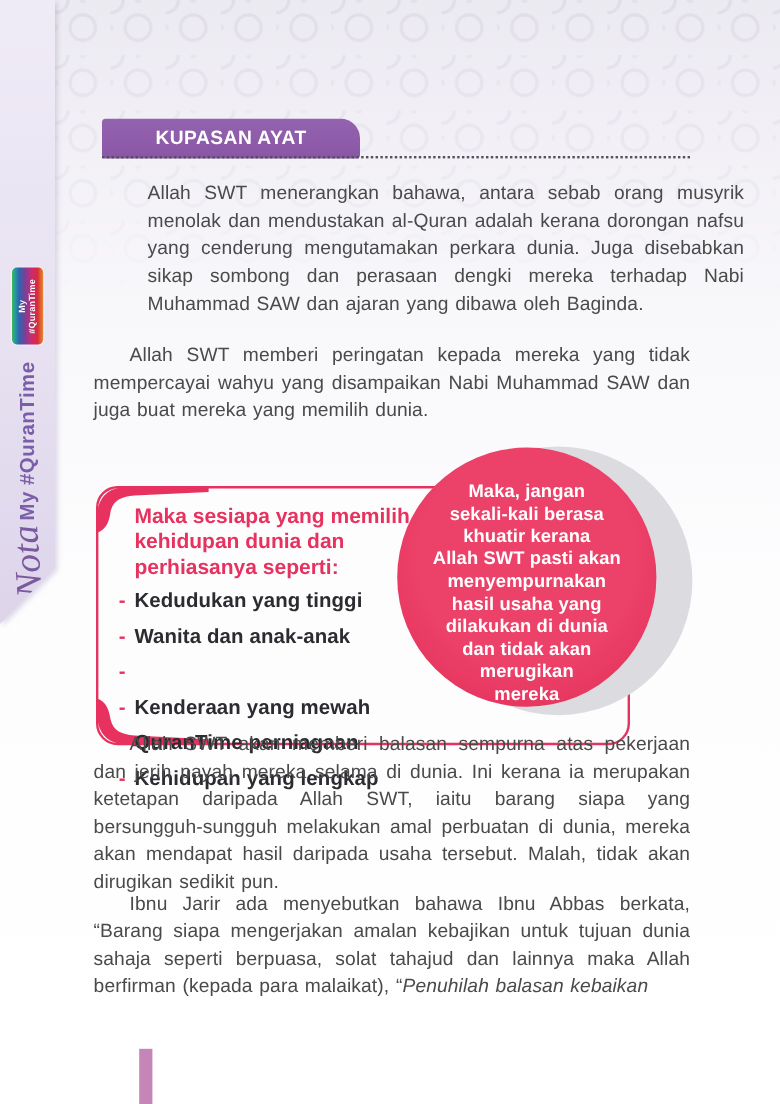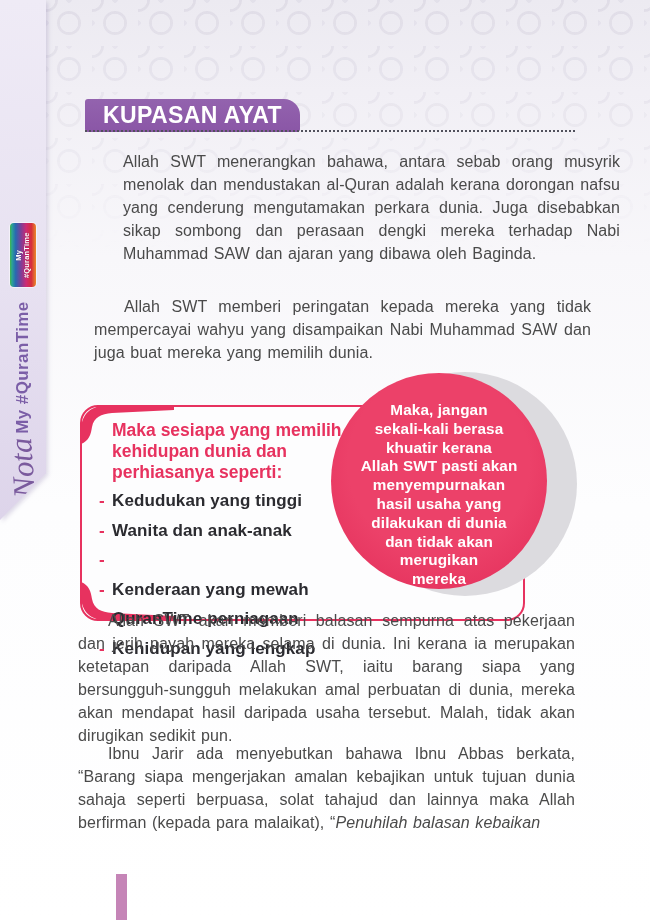--- a/index.html
+++ b/index.html
@@ -36,28 +36,28 @@
   .logo-badge{margin-left:14px;width:64px;height:26px;border-radius:4px;
     background:linear-gradient(0deg,#e98a2b 0%,#d62d3c 18%,#cd2a74 38%,#7b3f98 58%,#2a67b1 78%,#2aa198 92%,#43b649 100%);
     display:flex;flex-direction:column;align-items:center;justify-content:center;line-height:1.05;
     box-shadow:0 0 0 1px rgba(255,255,255,.5);}
   .logo-badge span{color:#fff;font-weight:700;font-size:7.5px;letter-spacing:.2px;
     text-shadow:0 0 1px rgba(0,0,0,.35);}
   
   .header-box{position:absolute;left:85px;top:99px;width:215px;height:33px;
     background:linear-gradient(180deg,#9363ae,var(--purple));border-radius:3px 16px 3px 3px;
     display:flex;align-items:center;justify-content:center;}
-  .header-box span{color:#fff;font-weight:700;font-size:23px;letter-spacing:.4px;}
+  .header-box span{color:#fff;font-weight:700;font-size:16px;letter-spacing:.4px;}
   .dotted-rule{position:absolute;left:85px;top:130px;width:490px;height:0;
     border-bottom:2px dotted #51515c;}
   
   .para{position:absolute;left:78px;width:497px;font-size:16px;line-height:23px;
     text-align:justify;color:var(--body-text);letter-spacing:.1px;word-spacing:1px;}
   .indent{text-indent:30px;}
-  .p1{top:150px;margin-left:45px;} .p2{top:295px;margin-left:16px;} .p3{top:609px;} .p4{top:742px;}
+  .p1{top:150px;margin-left:45px;} .p2{top:285px;} .p3{top:609px;} .p4{top:742px;}
   .ital{font-style:italic;}
   
   .hl-box{position:absolute;left:80px;top:368px;width:445px;height:216px;
     border:2.5px solid var(--crimson);border-radius:18px;background:#fdfdfe;margin-top:37px;}
   .corner{position:absolute;width:95px;height:40px;fill:var(--crimson);}
   .corner-tl{left:-3px;top:-3px;}
   .corner-bl{left:-3px;bottom:-3px;transform:scaleY(-1);}
   .hl-heading{position:absolute;left:30px;top:13px;font-size:17.5px;font-weight:700;
     color:var(--crimson);line-height:21px;white-space:pre-line;}
   .hl-list{position:absolute;left:17px;top:79px;}

